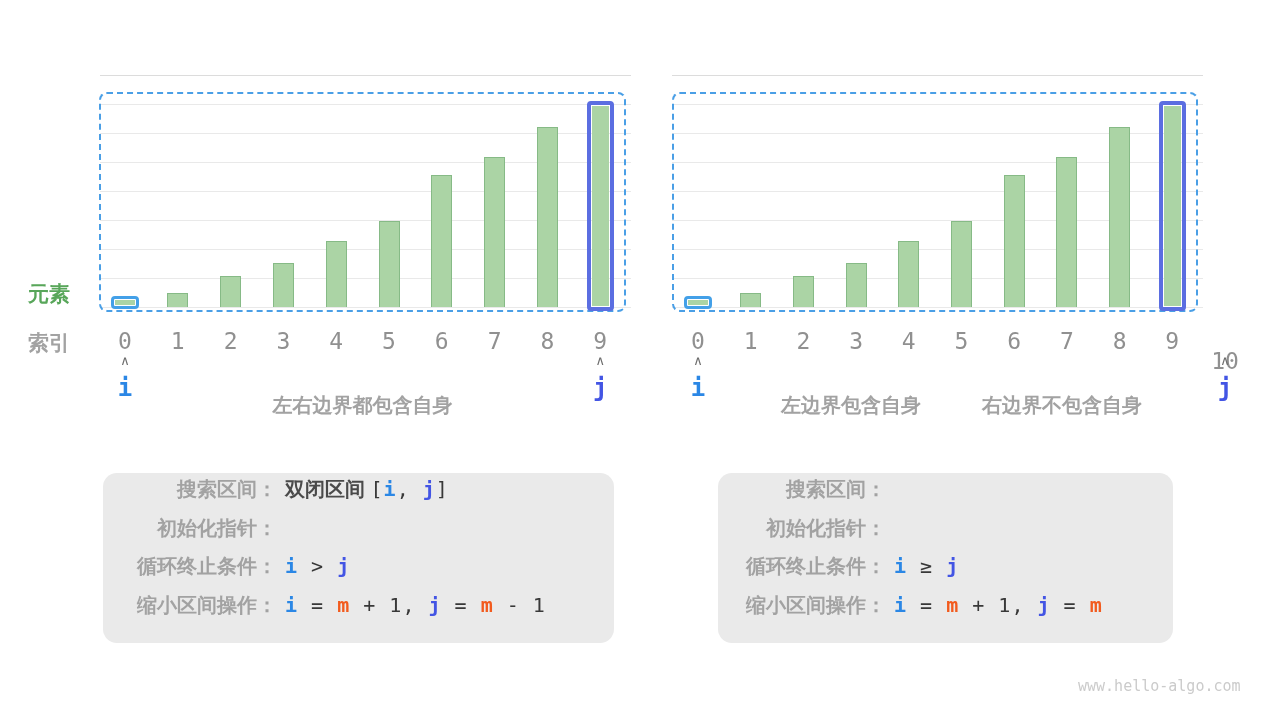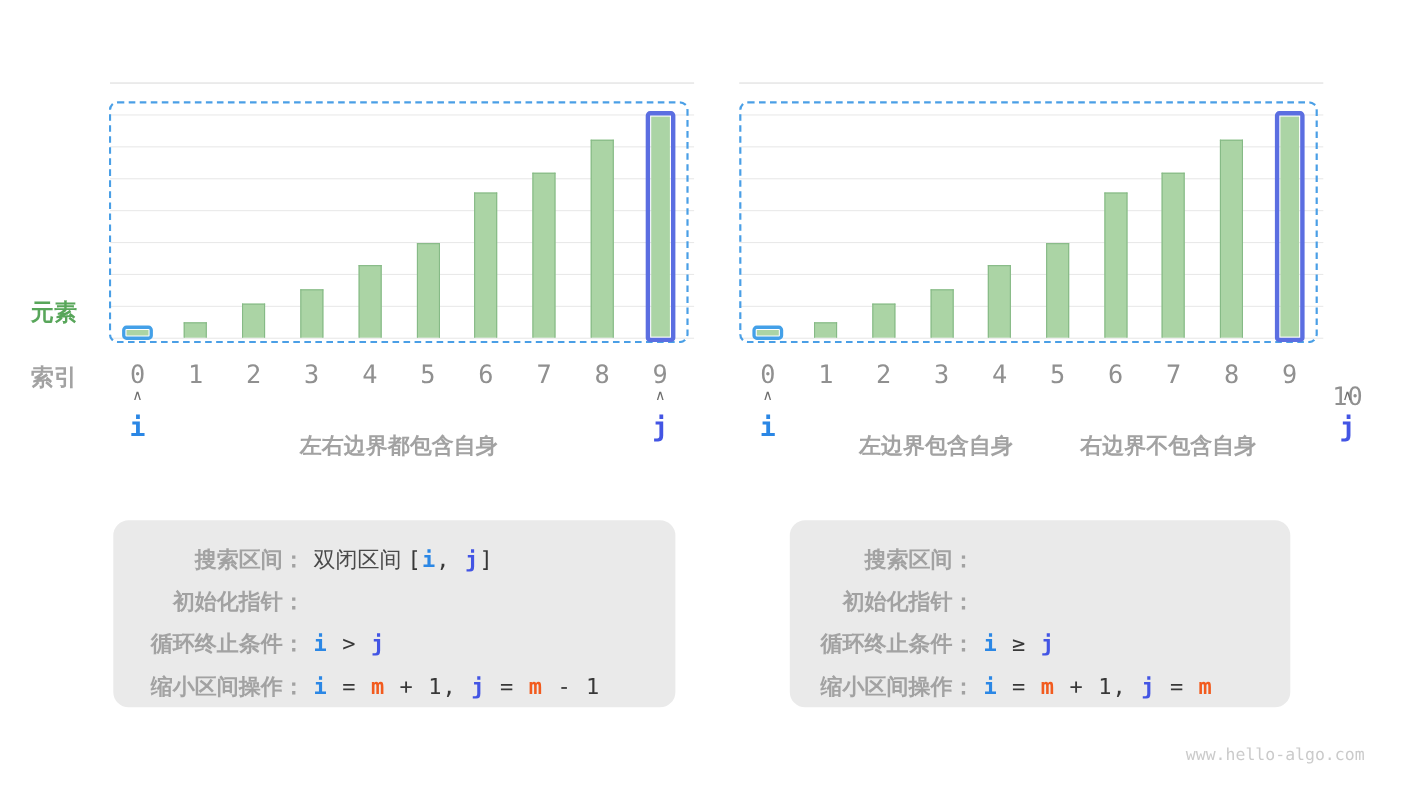--- a/index.html
+++ b/index.html
@@ -29,40 +29,40 @@
          font-family:"DejaVu Sans",sans-serif;}
   .ptr{position:absolute;transform:translateX(-50%);font-family:"DejaVu Sans Mono",monospace;
        font-size:24px;font-weight:700;}
   .ptr.blue{color:var(--blue);} .ptr.indigo{color:var(--indigo);}
   .ann-row{position:absolute;display:flex;justify-content:space-evenly;align-items:center;}
   .ann{font-size:20px;font-weight:700;color:var(--gray-label);white-space:nowrap;margin-top:28px;}
   .axis-label{position:absolute;font-size:21px;font-weight:700;white-space:nowrap;}
   .axis-label.elem{color:var(--elem-green);}
   .axis-label.idx-l{color:var(--gray-label);}
   .info-box{position:absolute;background:var(--box-bg);border-radius:14px;box-sizing:border-box;
-            padding-top:22px;}
+            padding-top:3px;}
   .info-row{display:flex;align-items:baseline;height:38.5px;}
   .info-label{font-size:20px;font-weight:700;color:var(--gray-label);text-align:right;
               white-space:pre;flex:none;}
   .info-content{white-space:pre;margin-left:8px;}
   .part{font-family:"DejaVu Sans Mono",monospace;font-size:20px;letter-spacing:1px;}
-  .s-cn{font-family:"Liberation Sans",sans-serif;font-weight:400;color:var(--cn);letter-spacing:0;}
+  .s-cn{font-family:"Liberation Sans",sans-serif;font-weight:700;color:var(--cn);letter-spacing:0;}
   .s-dk{color:var(--dark);}
   .s-bl{color:var(--blue);font-weight:700;}
   .s-in{color:var(--indigo);font-weight:700;}
   .s-gr{color:var(--green);font-weight:700;}
   .s-or{color:var(--orange);font-weight:700;}
   .watermark{position:absolute;left:1078px;top:677px;font-family:"DejaVu Sans Mono",monospace;
              font-size:15px;color:var(--watermark);}
 </style>
 </head>
 <body>
 
 <div class="page">
-  <span class="axis-label elem" style="left:28px;top:270px;">元素</span>
+  <span class="axis-label elem" style="left:28px;top:280px;">元素</span>
   <span class="axis-label idx-l" style="left:28px;top:329px;">索引</span>
 
   <div class="chart" style="left: 100px; width: 531px;">
       <div class="gridline top" style="top: 75px;"></div>
       <div class="gridline" style="top: 104px;"></div>
       <div class="gridline" style="top: 133px;"></div>
       <div class="gridline" style="top: 162px;"></div>
       <div class="gridline" style="top: 191px;"></div>
       <div class="gridline" style="top: 220px;"></div>
       <div class="gridline" style="top: 249px;"></div>

